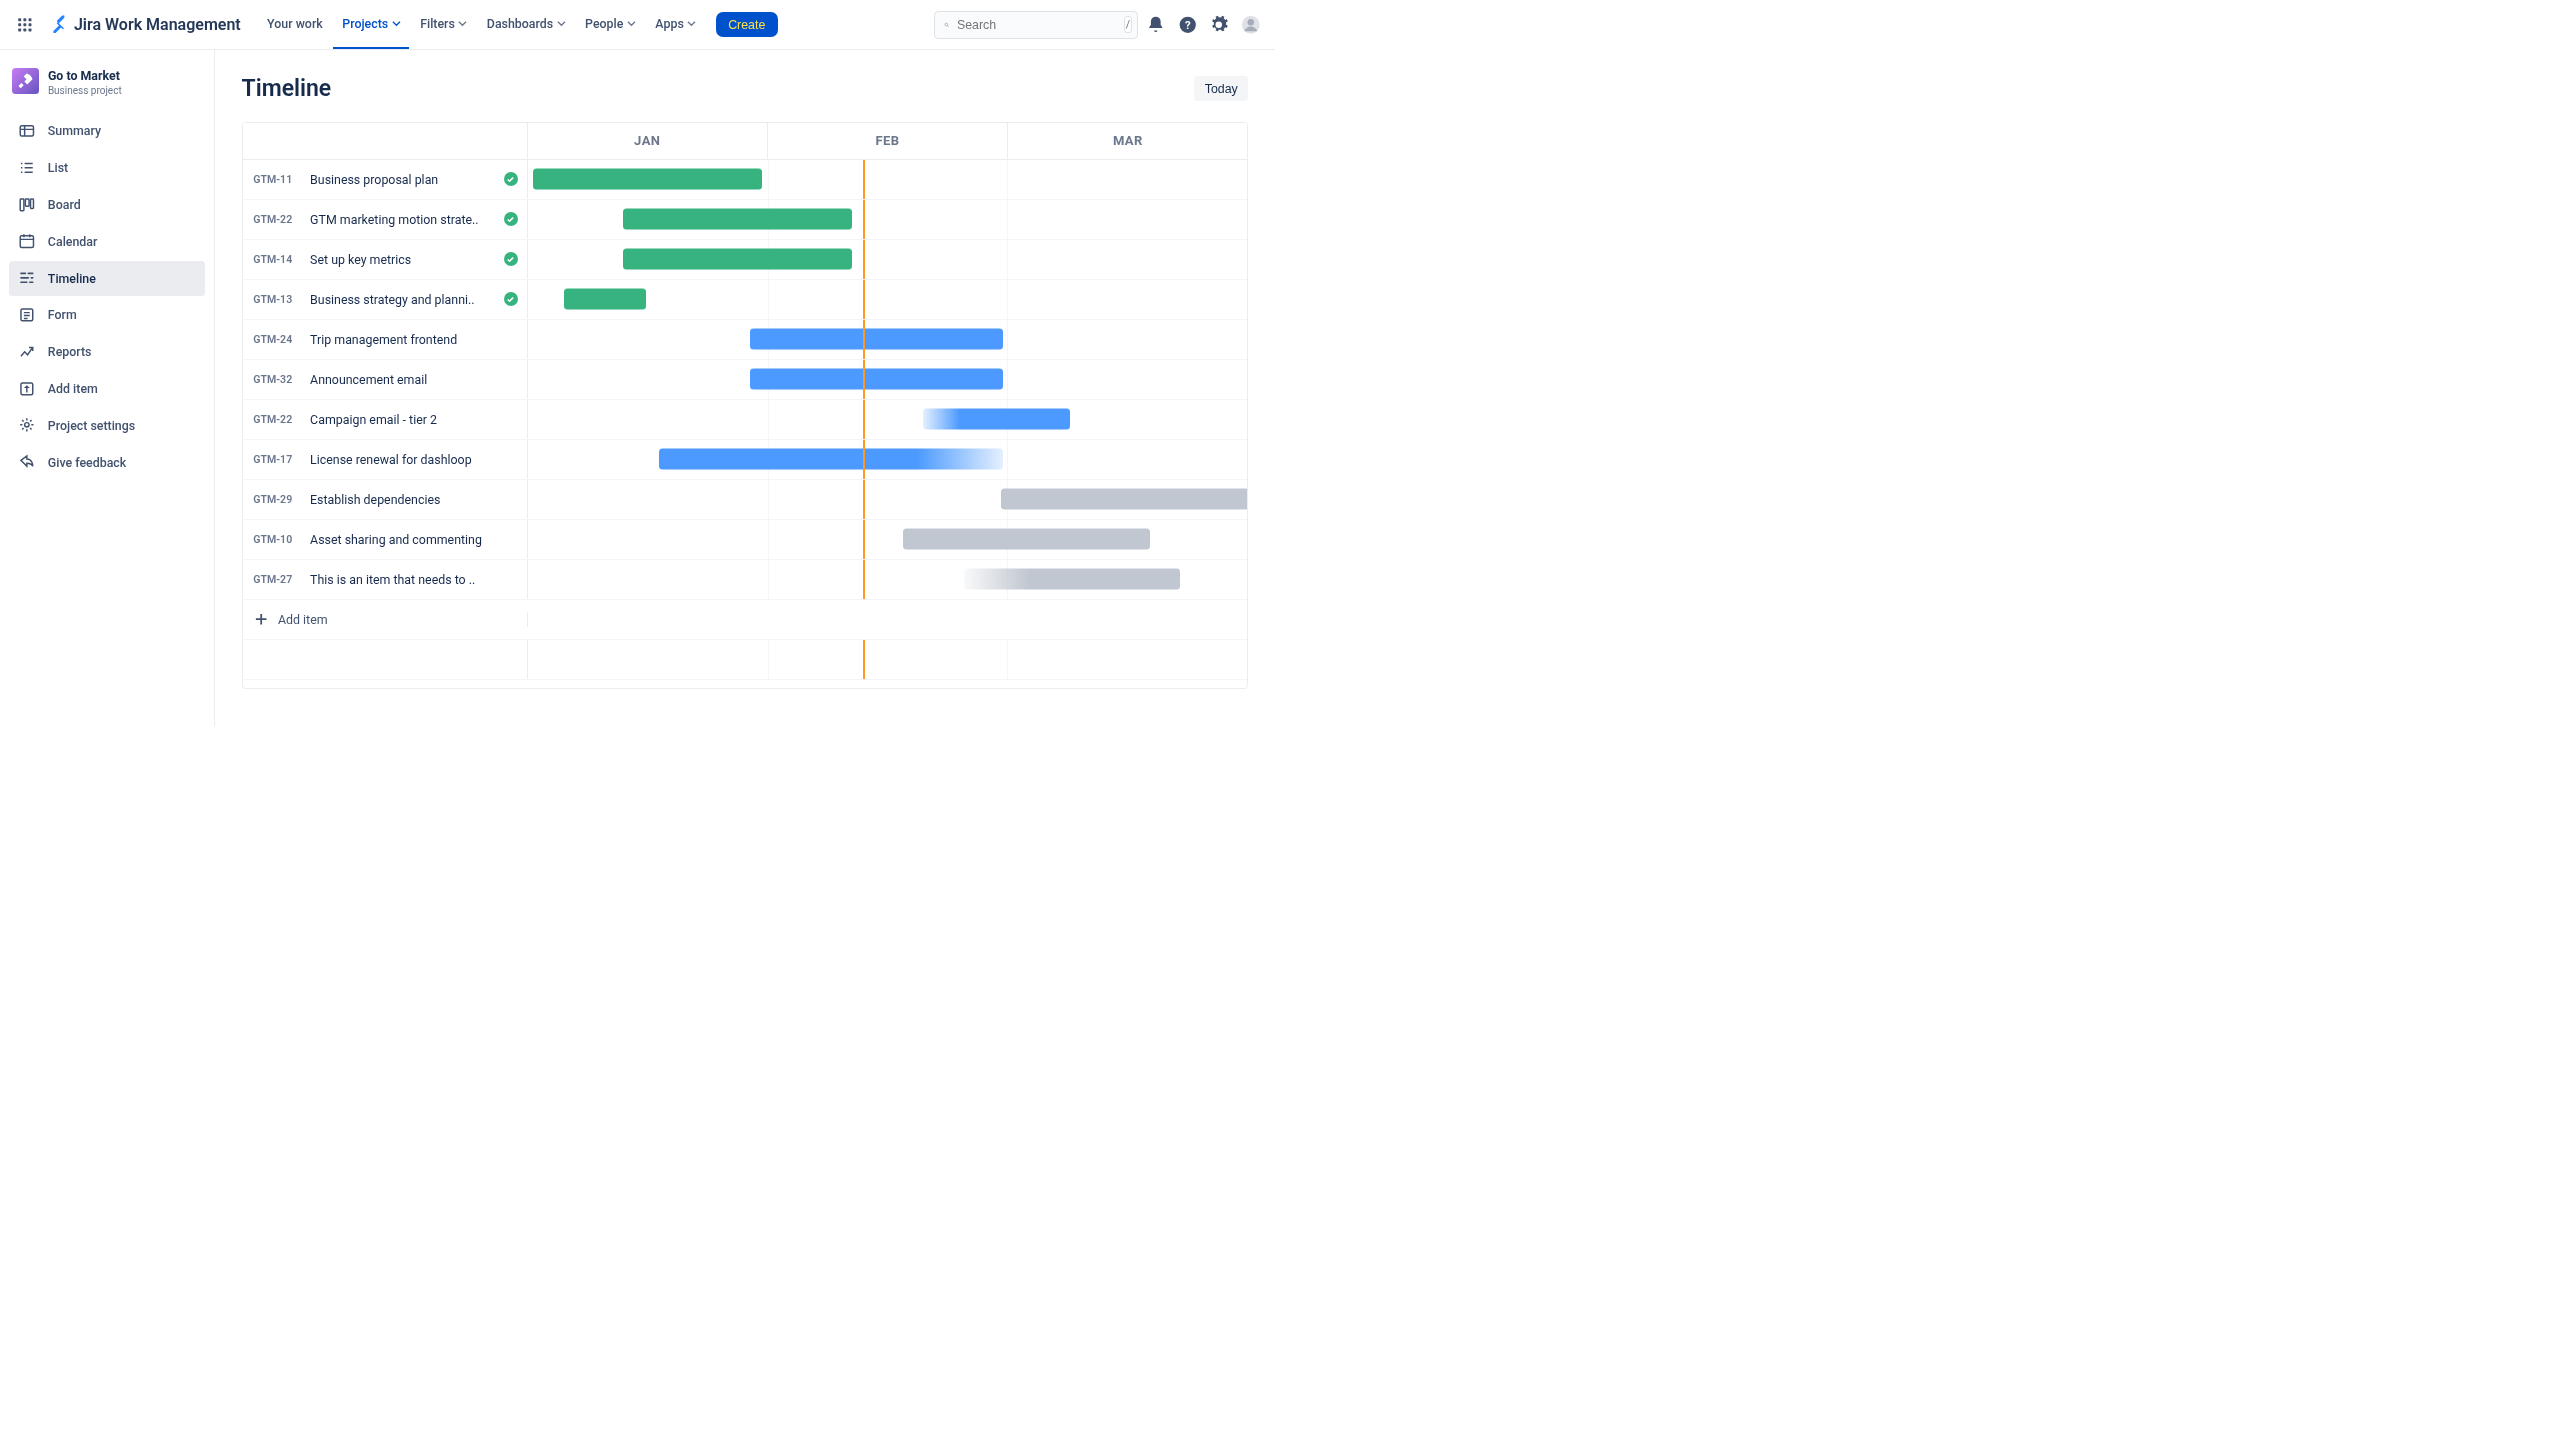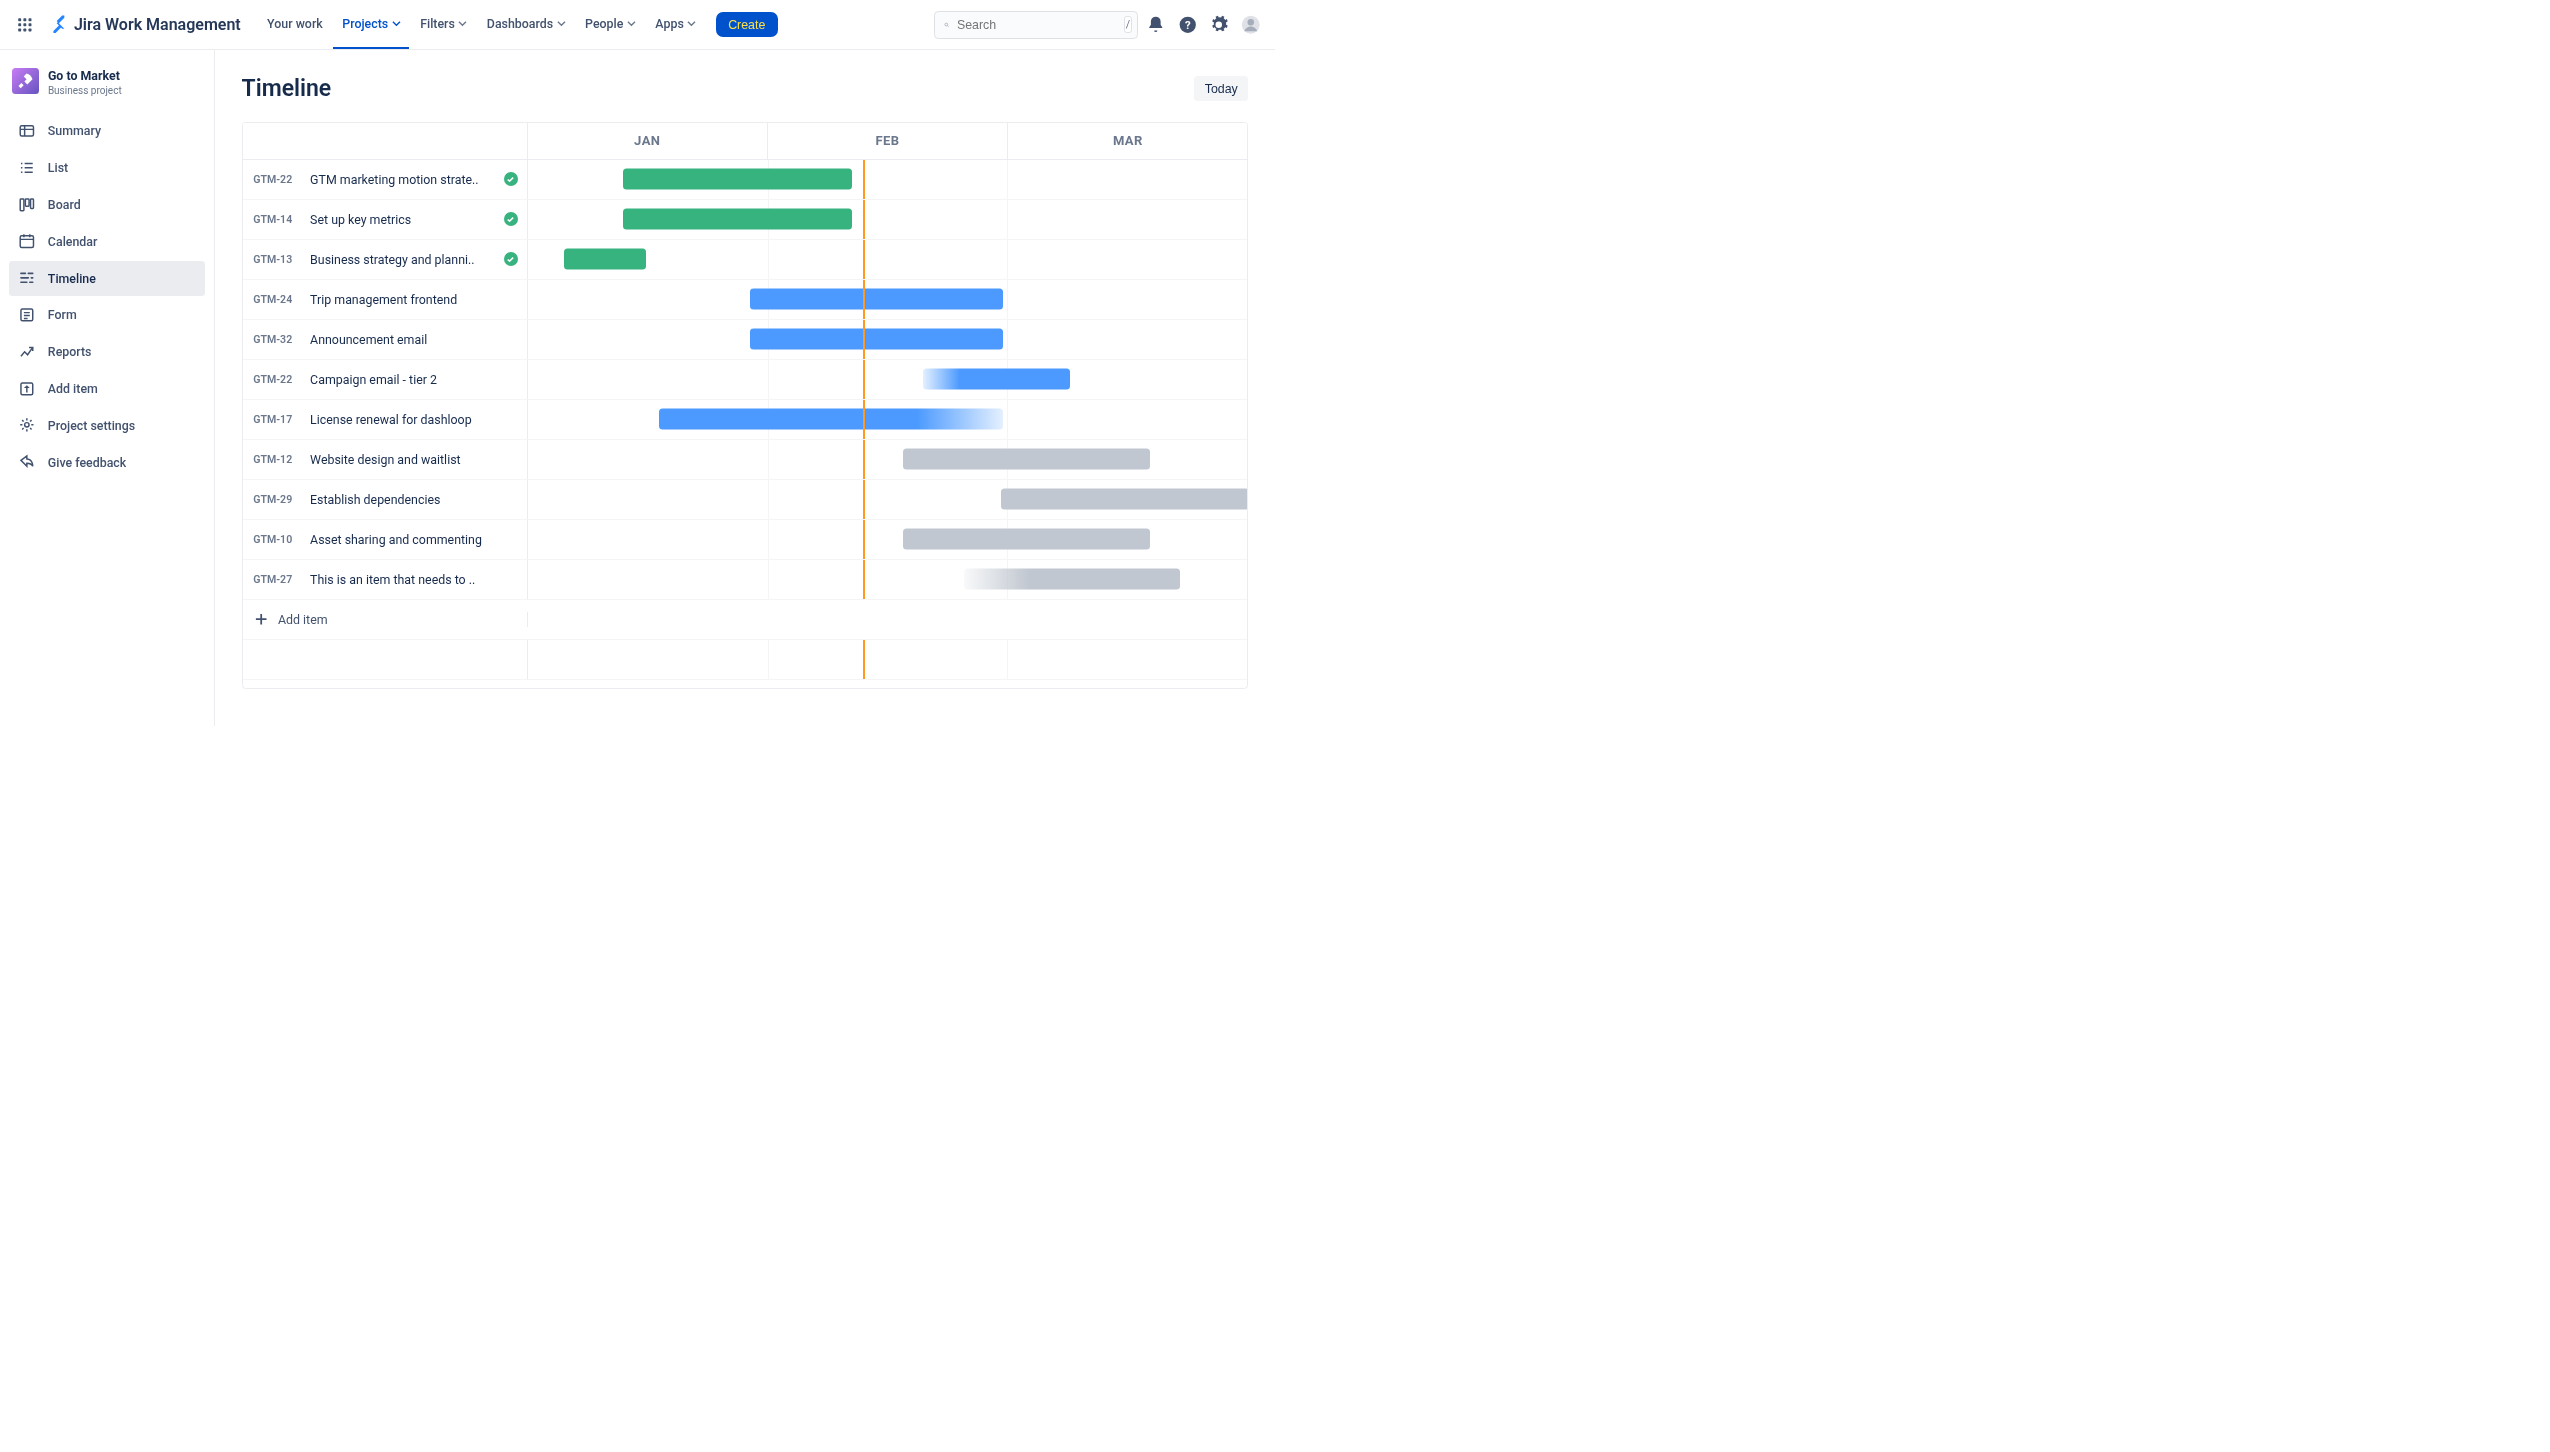--- a/index.html
+++ b/index.html
@@ -376,20 +376,37 @@
         <div class="tl-left-col"></div>
         <div class="tl-months" id="tl-months">
             <div class="tl-month">JAN</div>
             <div class="tl-month">FEB</div>
             <div class="tl-month">MAR</div>
           </div>
       </div>
       <div class="tl-body" id="tl-body">
           <div class="tl-row">
             <div class="tl-row-left">
+              <span class="task-key">GTM-11</span>
+              <span class="task-title">Business proposal plan</span>
+              <span class="done-check">
+                <svg viewBox="0 0 10 10">
+                  <path d="M2 5l2 2 4-4" stroke="#fff" stroke-width="1.8" fill="none"></path>
+                </svg>
+              </span>
+            </div>
+            <div class="tl-row-right">
+              <div class="tl-col-line" style="left: 33.333%;"></div>
+              <div class="tl-col-line" style="left: 66.666%;"></div>
+              <div class="bar green" style="left: 0.7%; width: 31.9%;"></div>
+              <div class="today-line" style="left: 46.6%;"></div>
+            </div>
+          </div>
+          <div class="tl-row">
+            <div class="tl-row-left">
               <span class="task-key">GTM-22</span>
               <span class="task-title">GTM marketing motion strate..</span>
               <span class="done-check">
                 <svg viewBox="0 0 10 10">
                   <path d="M2 5l2 2 4-4" stroke="#fff" stroke-width="1.8" fill="none"></path>
                 </svg>
               </span>
             </div>
             <div class="tl-row-right">
               <div class="tl-col-line" style="left: 33.333%;"></div>
@@ -475,32 +492,20 @@
             </div>
             <div class="tl-row-right">
               <div class="tl-col-line" style="left: 33.333%;"></div>
               <div class="tl-col-line" style="left: 66.666%;"></div>
               <div class="bar blue-fade-r" style="left: 18.2%; width: 47.8%;"></div>
               <div class="today-line" style="left: 46.6%;"></div>
             </div>
           </div>
           <div class="tl-row">
             <div class="tl-row-left">
-              <span class="task-key">GTM-12</span>
-              <span class="task-title">Website design and waitlist</span>
-            </div>
-            <div class="tl-row-right">
-              <div class="tl-col-line" style="left: 33.333%;"></div>
-              <div class="tl-col-line" style="left: 66.666%;"></div>
-              <div class="bar gray" style="left: 52.1%; width: 34.4%;"></div>
-              <div class="today-line" style="left: 46.6%;"></div>
-            </div>
-          </div>
-          <div class="tl-row">
-            <div class="tl-row-left">
               <span class="task-key">GTM-29</span>
               <span class="task-title">Establish dependencies</span>
             </div>
             <div class="tl-row-right">
               <div class="tl-col-line" style="left: 33.333%;"></div>
               <div class="tl-col-line" style="left: 66.666%;"></div>
               <div class="bar gray" style="left: 65.8%; width: 34.4%;"></div>
               <div class="today-line" style="left: 46.6%;"></div>
             </div>
           </div>

